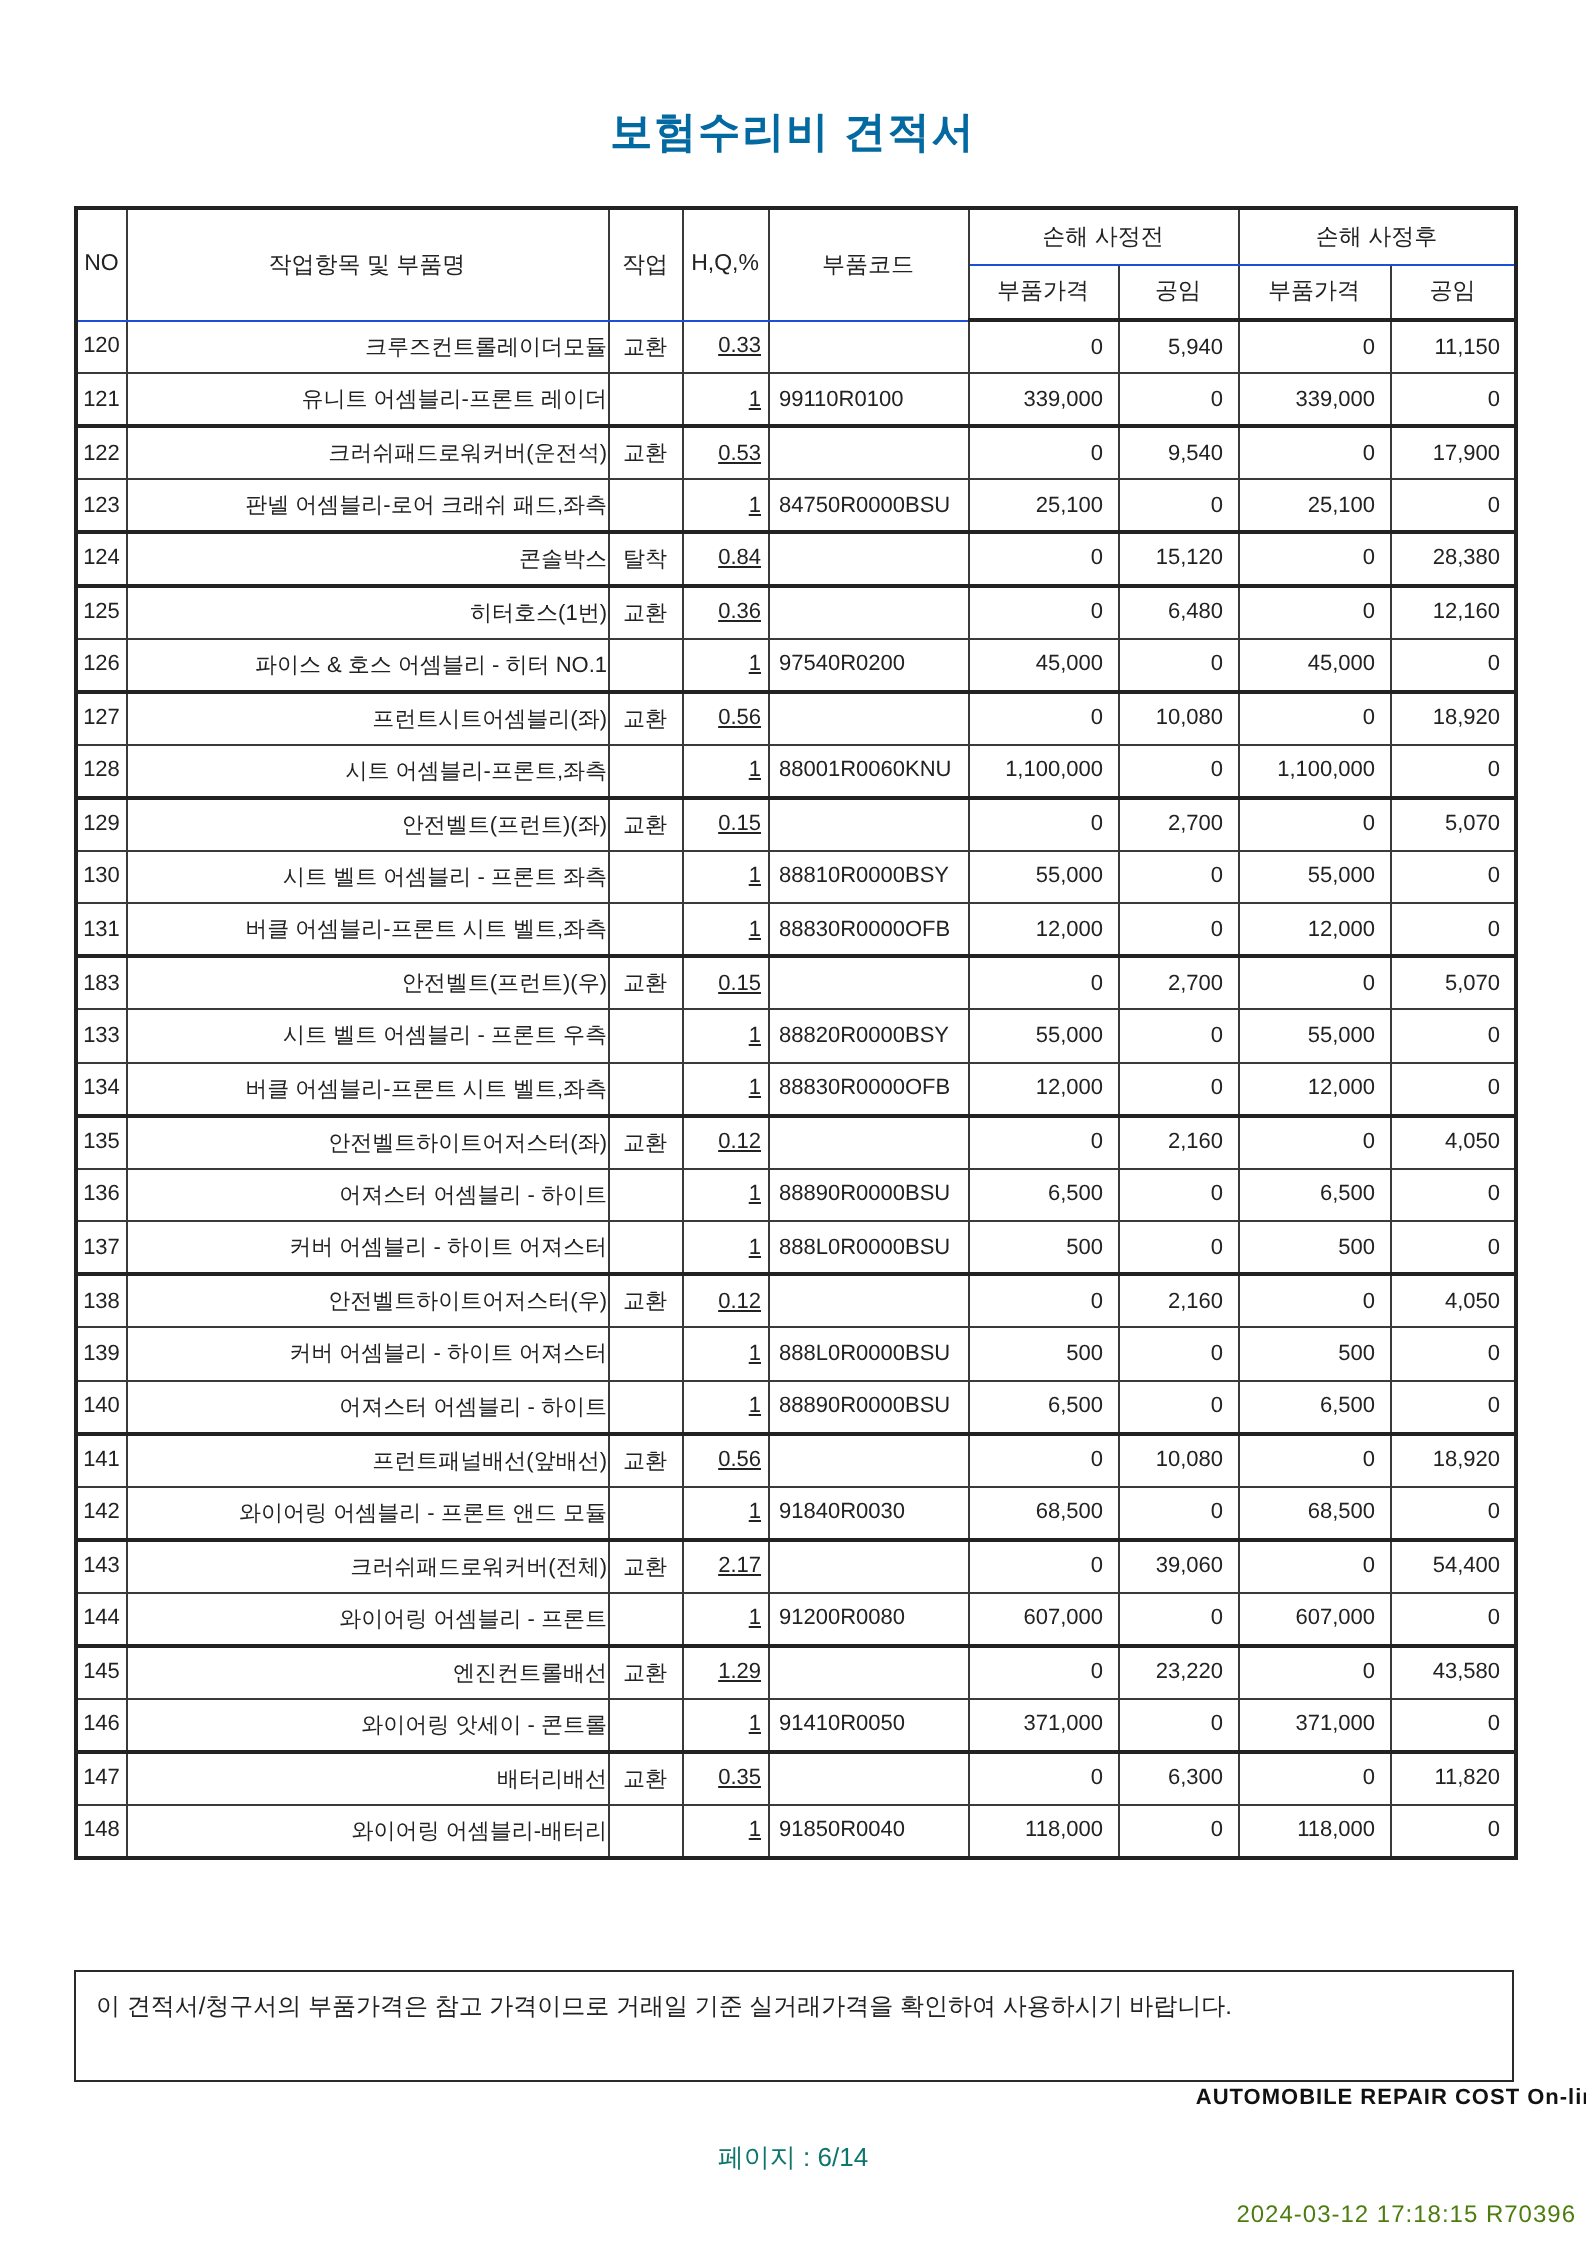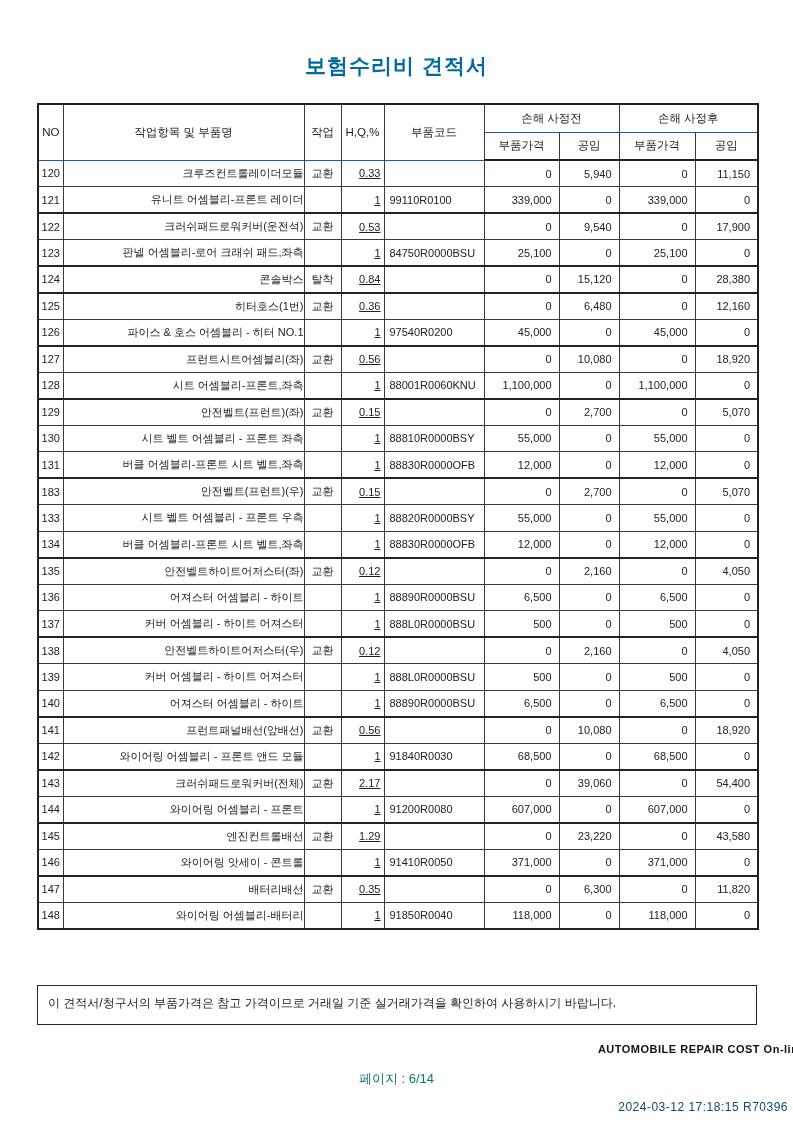--- a/index.html
+++ b/index.html
@@ -41,40 +41,40 @@
   table.estimate tbody td { height: 26.5px; }
   table.estimate tbody tr.group-start td { border-top: 2px solid #222; }
   td.c-no   { text-align: center; }
   td.c-name { text-align: right; padding-left: 24px; }
   td.c-work { text-align: center; margin-left: 24px; }
   td.c-hq   { text-align: right; padding-right: 3px; text-decoration: underline; }
   td.c-code { text-align: left; padding-left: 5px; }
   td.c-num  { text-align: right; padding-right: 7px; }
   .notice-box {
     position: absolute; left: 37px; top: 985px;
-    width: 720px; height: 40px;
+    width: 720px; height: 56px;
     border: 1.5px solid #2a2a2a;
     padding: 9px 10px;
     font-size: 12px; color: #222;
     background: #fff;
   }
   .footer-brand {
     position: absolute; top: 1043px; left: 12px; width: 100%;
     text-align: right;
     font-size: 11px; font-weight: bold; color: #111;
     letter-spacing: 0.5px;
   }
   .footer-page {
     position: absolute; top: 1070px; left: 0; width: 100%;
     text-align: center;
     font-size: 13px; color: #0f766e;
   }
   .watermark {
     position: absolute; top: 1100px; right: 5px;
-    font-size: 12px; color: #0c4a6e;
+    font-size: 12px; color: #4d7c0f;
     letter-spacing: 0.5px;
   }
 </style>
 </head>
 <body>
 
 <div class="page-title">보험수리비 견적서</div>
 
 <table class="estimate">
   <colgroup>

